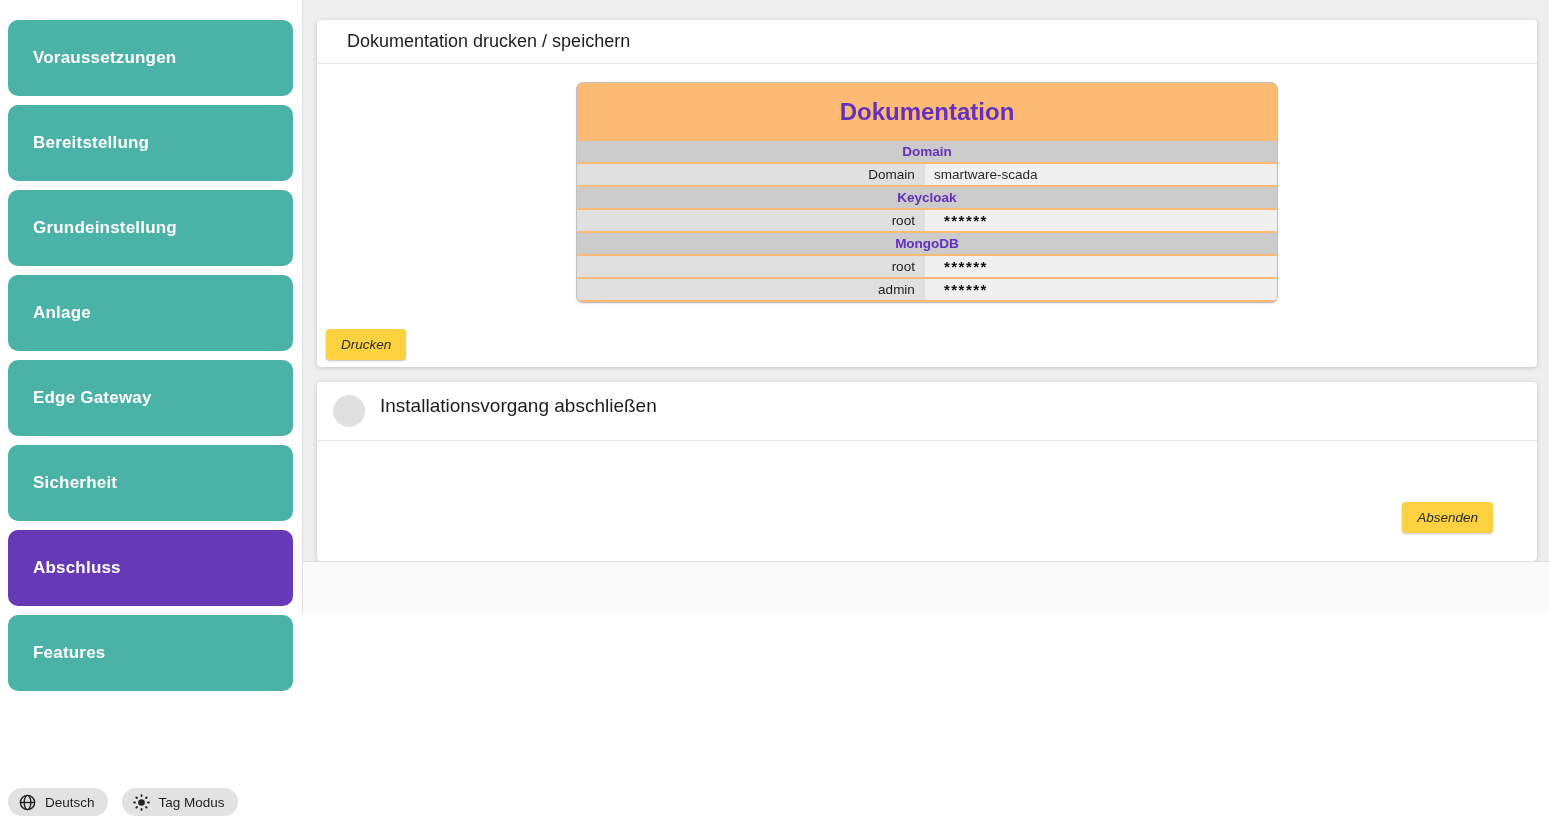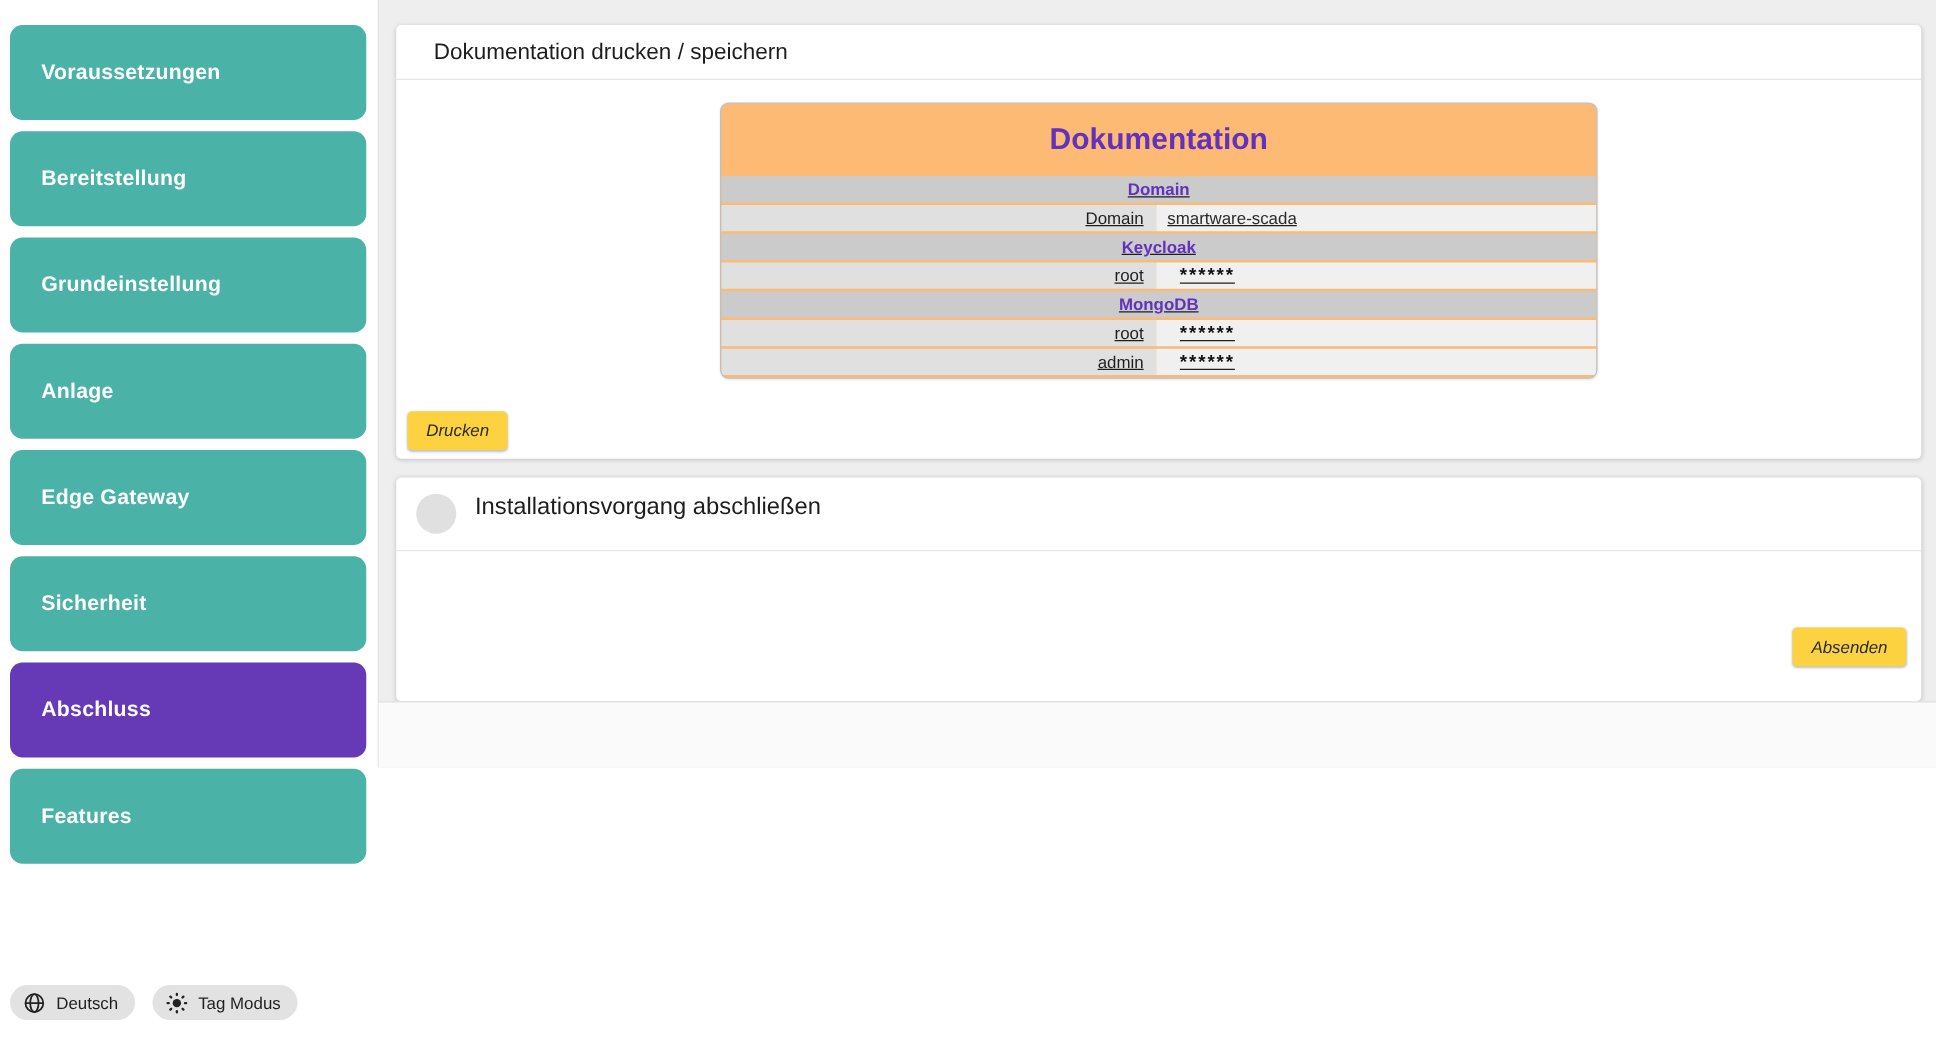--- a/index.html
+++ b/index.html
@@ -105,21 +105,20 @@
     text-align: center;
     font-size: 24px;
     font-weight: bold;
     color: #6231bd;
     padding: 15px 0 13px 0;
   }
   .doc-table-wrap table {
     width: 100%;
     border-collapse: separate;
     border-spacing: 0 2px;
-    text-decoration: underline;
   }
   .doc-table-wrap td { height: 21px; font-size: 13.5px; vertical-align: middle; }
   tr.sec td {
     background: #cbcbcb;
     color: #6231bd;
     font-weight: bold;
     text-align: center;
     padding: 1px 4px;
   }
   td.lbl {
@@ -174,21 +173,21 @@
     border-radius: 50%;
     background: #e0e0e0;
     flex: 0 0 auto;
   }
   .card2-title { font-size: 19px; font-weight: 500; color: #1d1d1d; }
   .card2-body {
     height: 120px;
     display: flex;
     justify-content: flex-end;
     align-items: flex-end;
-    padding: 0 12px 28px 0;
+    padding: 0 44px 28px 0;
   }
 </style>
 </head>
 <body>
 
 <aside class="sidebar">
   <nav>
     <div class="step">
         <span>Voraussetzungen</span>
       </div>

